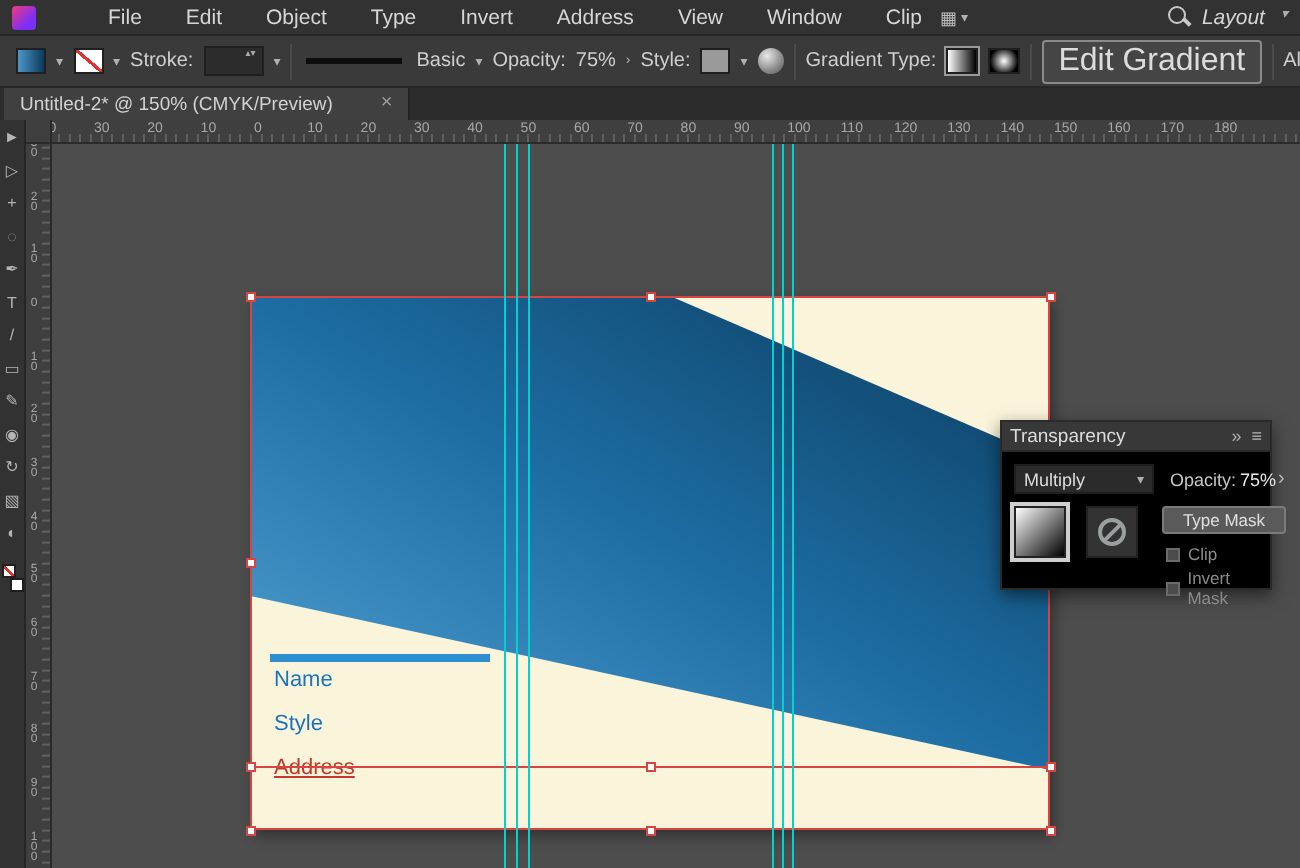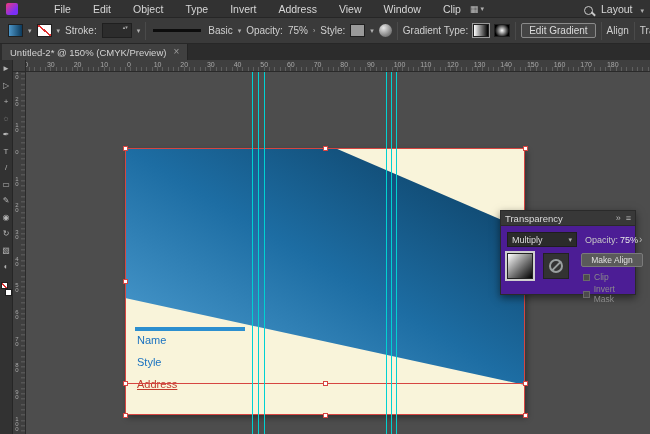--- a/index.html
+++ b/index.html
@@ -8,43 +8,43 @@
     position:relative; width:650px; height:434px; overflow:hidden;
     font-family:"Liberation Sans", sans-serif; color:#d4d4d4;
     background:#4d4d4d; user-select:none;
   }
   
   .menubar{position:absolute;left:0;top:0;width:650px;height:18px;background:#323232;border-bottom:1px solid #262626;display:flex;align-items:center;padding:0 6px;gap:9px;font-size:10.5px;color:#d6d6d6;z-index:60;}
   .app-logo{width:12px;height:12px;border-radius:2px;background:linear-gradient(135deg,#ef3a7b,#7b2ff7 70%);flex:0 0 auto;}
   .menu-list{display:flex;gap:22px;margin-left:27px;}
   .menu-item{cursor:default;white-space:nowrap;}
   .ws-icon{display:flex;align-items:center;gap:2px;color:#bdbdbd;font-size:9px;}
-  .mb-right{margin-left:auto;display:flex;align-items:flex-end;gap:8px;}
+  .mb-right{margin-left:auto;display:flex;align-items:flex-start;gap:8px;font-style:italic;}
   .search-icon{position:relative;width:9px;height:9px;border:1.5px solid #c9c9c9;border-radius:50%;display:inline-block;}
   .search-icon::after{content:"";position:absolute;width:5px;height:1.5px;background:#c9c9c9;transform:rotate(45deg);right:-4px;bottom:-1px;}
   .chev{font-size:7px;color:#b0b0b0;}
   
   .controlbar{position:absolute;left:0;top:18px;width:650px;height:26px;background:#3a3a3a;border-bottom:1px solid #272727;display:flex;align-items:center;gap:5px;padding:0 0 0 8px;font-size:10px;color:#cfcfcf;white-space:nowrap;overflow:hidden;z-index:59;}
   .cb-sep{width:1px;height:18px;background:#2a2a2a;border-right:1px solid #4a4a4a;flex:0 0 auto;}
   .swatch{width:15px;height:13px;border:1px solid #1f1f1f;display:inline-block;flex:0 0 auto;}
   .swatch.fill{background:linear-gradient(90deg,#4d96c8,#0c3a5c);}
   .swatch.none{background:linear-gradient(to top right,#fff 45%,#e03030 45%,#e03030 55%,#fff 55%);}
   .swatch.plain{background:#9a9a9a;}
   .stepper{width:30px;height:15px;background:#2c2c2c;border:1px solid #1f1f1f;position:relative;flex:0 0 auto;}
   .stepper::after{content:"▴▾";position:absolute;right:1px;top:0;font-size:5px;line-height:7px;color:#aaa;letter-spacing:0;display:block;width:7px;white-space:pre-wrap;}
   .brush-line{width:52px;height:13px;position:relative;flex:0 0 auto;}
   .brush-line::after{content:"";position:absolute;left:2px;right:2px;top:5px;height:3px;background:#0d0d0d;}
-  .cb-btn{border:1px solid #8a8a8a;border-radius:2px;padding:1px 7px;color:#dcdcdc;background:#454545;font-size:10px;flex:0 0 auto;}
+  .cb-btn{border:1px solid #8a8a8a;border-radius:2px;padding:1px 7px;color:#dcdcdc;background:#454545;font-size:16px;flex:0 0 auto;}
   .grad-btn{width:16px;height:13px;border:1px solid #1f1f1f;flex:0 0 auto;}
   .grad-btn.linear{background:linear-gradient(90deg,#fff,#000);outline:1px solid #9a9a9a;}
   .grad-btn.radial{background:radial-gradient(circle,#fff 0%,#000 80%);}
   .recolor-icon{width:13px;height:13px;border-radius:50%;background:radial-gradient(circle at 35% 30%,#e8e8e8,#8a8a8a 60%,#565656);flex:0 0 auto;}
   
   .tabbar{position:absolute;left:0;top:44px;width:650px;height:16px;background:#2c2c2c;z-index:58;}
-  .doc-tab{position:absolute;left:2px;top:0;height:16px;display:flex;align-items:center;gap:7px;background:#404040;border-right:1px solid #242424;padding:0 8px;font-size:9.5px;color:#d2d2d2;}
+  .doc-tab{position:absolute;left:2px;top:0;height:16px;display:flex;align-items:center;gap:24px;background:#404040;border-right:1px solid #242424;padding:0 8px;font-size:9.5px;color:#d2d2d2;}
   .tab-close{color:#9d9d9d;font-size:10px;line-height:10px;}
   
   .toolbar{position:absolute;left:0;top:60px;width:13px;bottom:0;background:#323232;border-right:1px solid #262626;display:flex;flex-direction:column;align-items:center;padding-top:4px;gap:6.5px;z-index:57;}
   .tool{width:11px;height:10px;display:flex;align-items:center;justify-content:center;font-size:8px;color:#b5b5b5;line-height:10px;}
   .fs-ind{position:relative;width:11px;height:14px;margin-top:3px;}
   .fs-ind .fs-back{position:absolute;right:0;bottom:0;width:7px;height:7px;background:#fff;border:1px solid #1f1f1f;}
   .fs-ind .fs-front{position:absolute;left:0;top:0;width:7px;height:7px;border:1px solid #1f1f1f;background:linear-gradient(to top right,#fff 40%,#e03030 40%,#e03030 60%,#fff 60%);}
   
   .ruler-corner{position:absolute;left:13px;top:60px;width:13px;height:12px;background:#3f3f3f;border-right:1px solid #2a2a2a;border-bottom:1px solid #2a2a2a;z-index:56;}
   .hruler{position:absolute;left:26px;top:60px;width:624px;height:12px;background:#3f3f3f;border-bottom:1px solid #2a2a2a;overflow:hidden;z-index:56;}
@@ -60,21 +60,21 @@
   .card-underline{position:absolute;left:10px;top:179px;width:110px;height:4px;background:var(--underline-blue,#2d8fcf);}
   .card-label{position:absolute;left:12px;font-size:11px;color:var(--label-blue,#1a72c0);}
   .card-name{top:186px;}
   .card-number{top:208px;}
   .card-address{top:230px;color:var(--address-red,#c0392b);text-decoration:underline;}
   .sel-rect{position:absolute;left:99px;top:76px;width:400px;height:267px;border:1px solid var(--selection-red,#d64541);z-index:20;}
   .sel-line{position:absolute;left:99px;top:311px;width:400px;height:1px;background:var(--selection-red,#d64541);z-index:22;}
   .guide{position:absolute;top:0;bottom:0;width:1px;background:var(--guide-cyan,#00d2d2);z-index:28;}
   .handle{position:absolute;width:5px;height:5px;background:#fff;border:1px solid var(--selection-red,#d64541);z-index:35;}
   
-  .panel{position:absolute;left:500px;top:210px;width:136px;height:85px;background:#4c1d95;border:1px solid #2a2a2a;box-shadow:0 3px 8px rgba(0,0,0,.5);z-index:80;font-size:9px;}
+  .panel{position:absolute;left:500px;top:210px;width:136px;height:85px;background:#000000;border:1px solid #2a2a2a;box-shadow:0 3px 8px rgba(0,0,0,.5);z-index:80;font-size:9px;}
   .panel-header{height:15px;background:#383838;border-bottom:1px solid #2a2a2a;display:flex;align-items:center;padding:0 4px;gap:5px;}
   .panel-title{font-size:9.5px;color:#dcdcdc;flex:1;}
   .panel-collapse,.panel-menu{color:#b5b5b5;font-size:9px;}
   .panel-body{position:relative;height:69px;}
   .blend-select{position:absolute;left:6px;top:6px;width:70px;height:15px;background:#2b2b2b;border:1px solid #1e1e1e;display:flex;align-items:center;padding:0 4px;color:#ddd;font-size:9px;}
   .blend-select .chev{margin-left:auto;}
   .p-opacity-label{position:absolute;left:84px;top:9px;color:#c7c7c7;}
   .p-opacity-value{position:absolute;left:119px;top:9px;color:#e8e8e8;}
   .p-opacity-arrow{position:absolute;left:138px;top:8px;color:#b5b5b5;font-size:10px;}
   .thumb{position:absolute;top:27px;width:26px;height:26px;border:1px solid #222;}
@@ -295,21 +295,21 @@
         <span>Multiply</span>
         <span class="chev">▾</span>
       </div>
       <span class="p-opacity-label">Opacity:</span>
       <span class="p-opacity-value">75%</span>
       <span class="p-opacity-arrow">›</span>
       <div class="thumb obj"></div>
       <div class="thumb mask">
         <span class="no-mask-icon"></span>
       </div>
-      <div class="make-mask-btn">Make Align</div>
+      <div class="make-mask-btn">Type Mask</div>
       <div class="cb-row cb-clip">
         <span class="box"></span>
         <span>Clip</span>
       </div>
       <div class="cb-row cb-invert">
         <span class="box"></span>
         <span>Invert Mask</span>
       </div>
     </div>
   </div>

